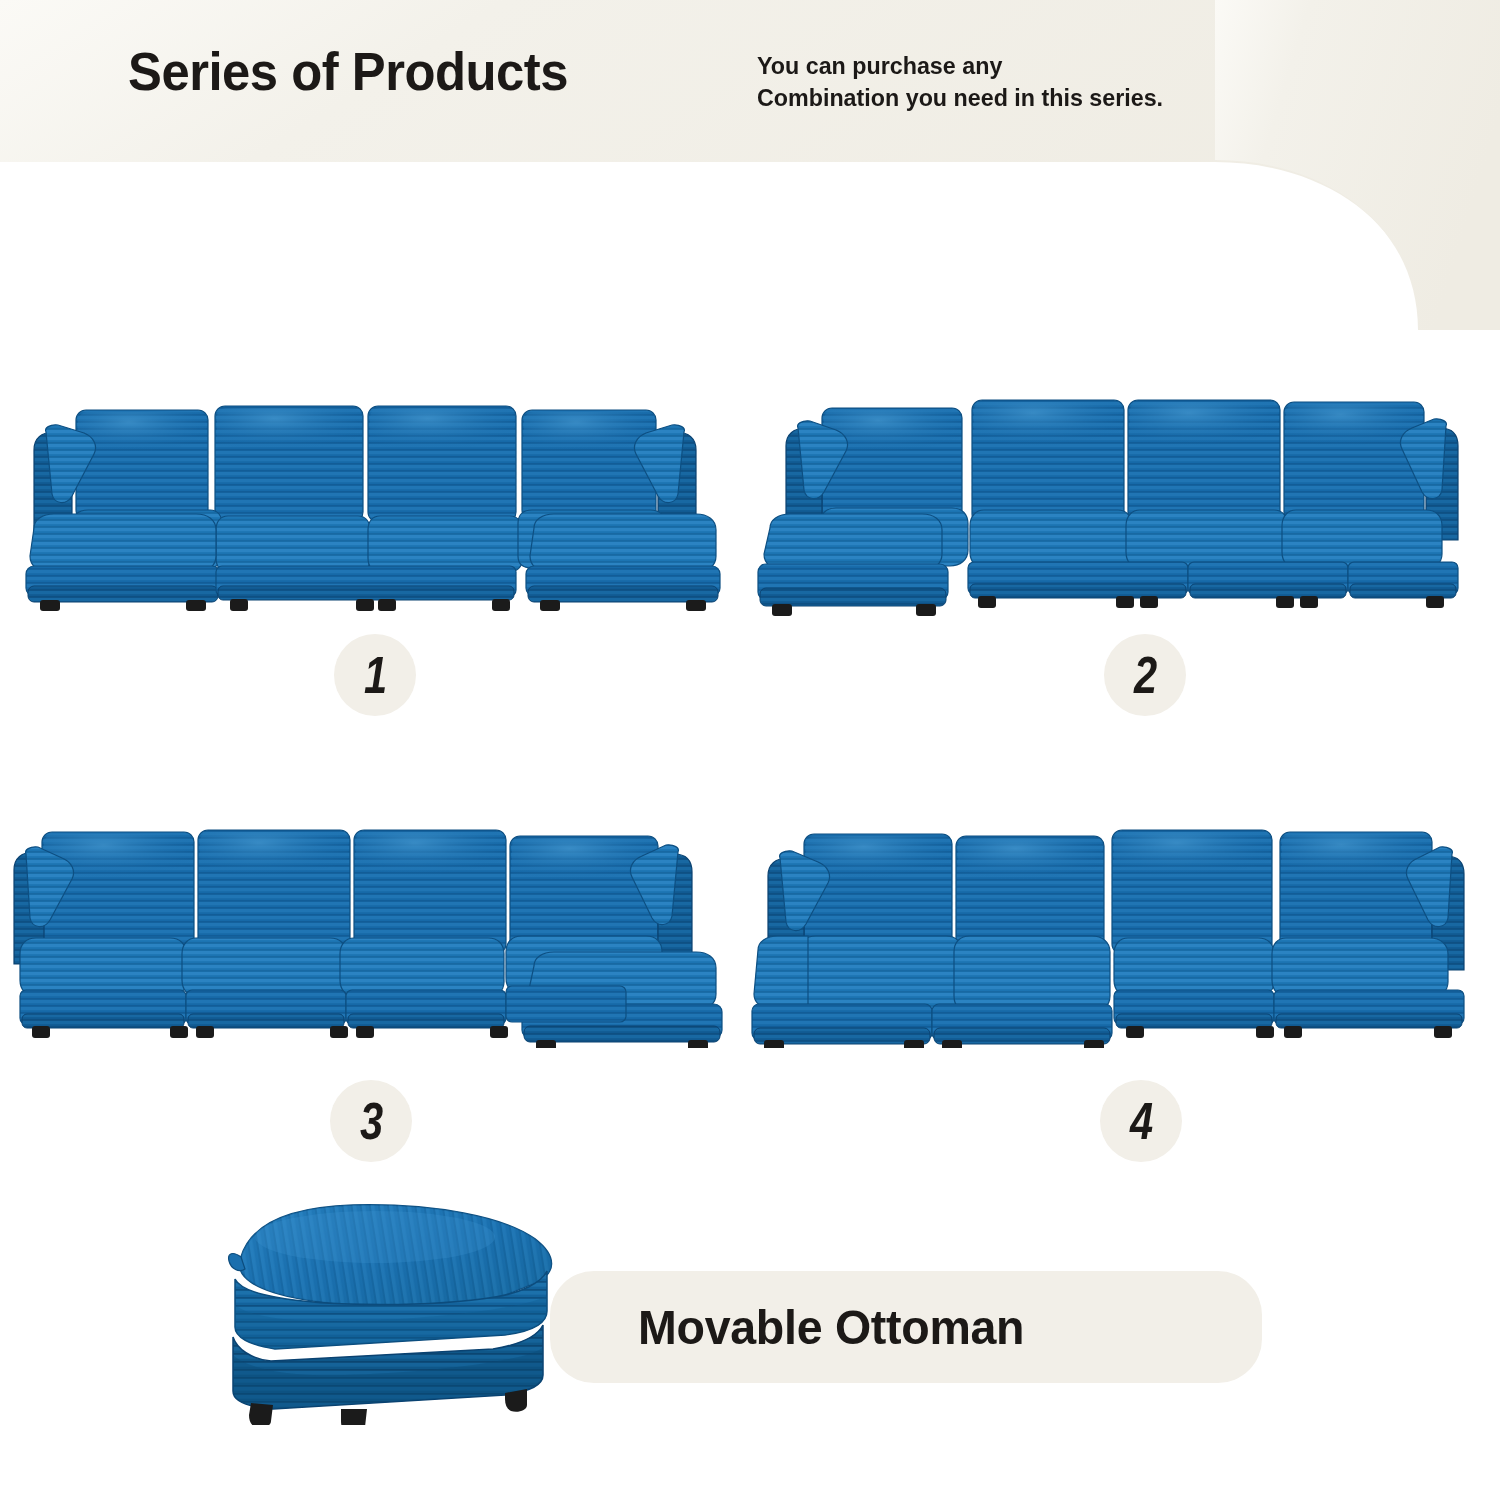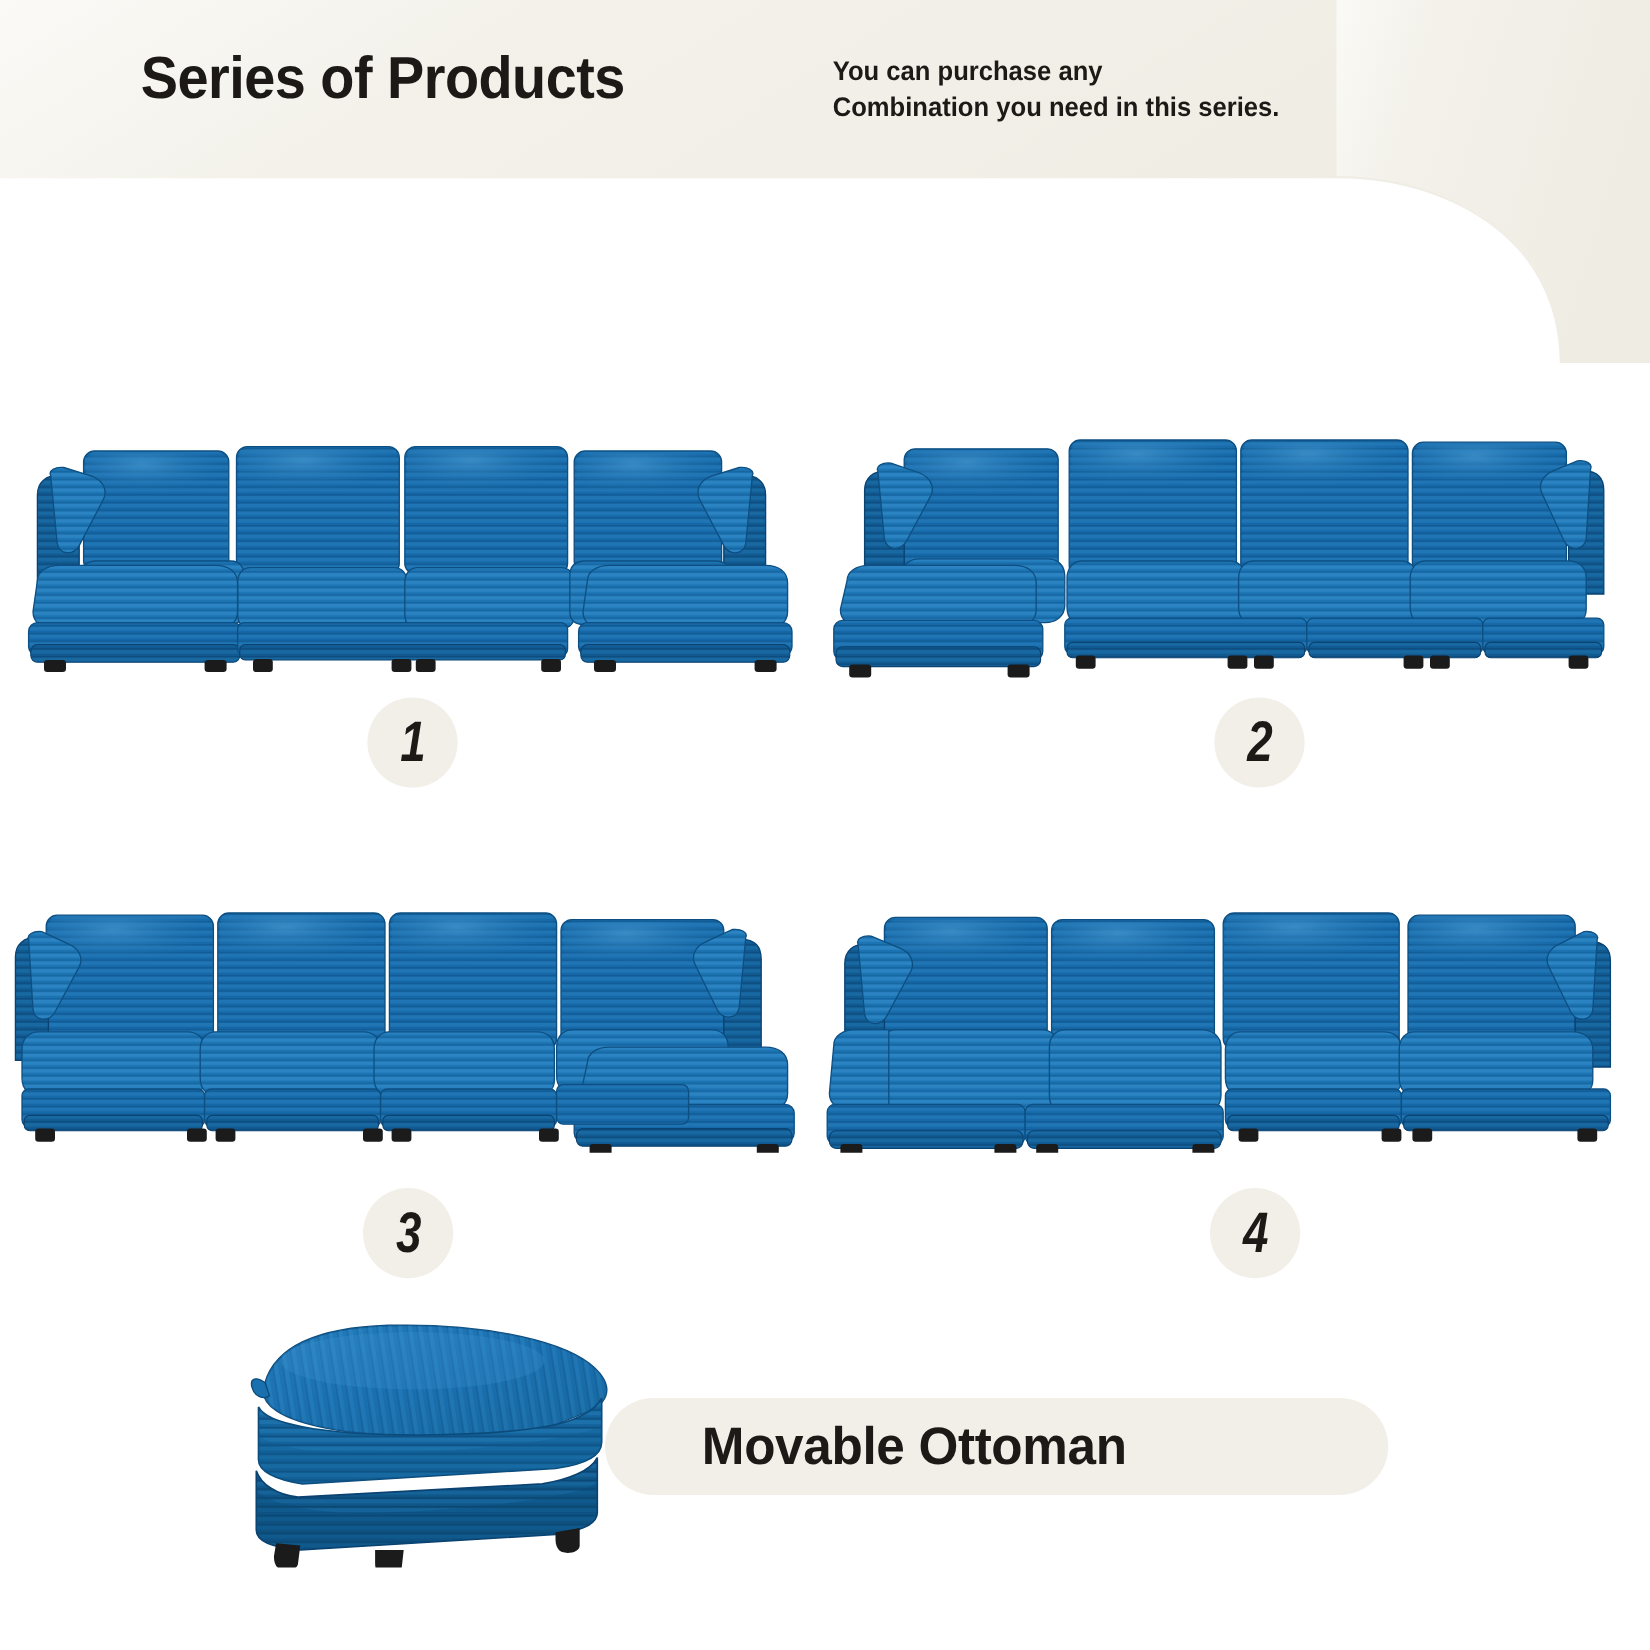--- a/index.html
+++ b/index.html
@@ -46,21 +46,21 @@
   }
   .number-badge span{
     font-size:52px; font-weight:bold; font-style:italic;
     color:#1c1917; line-height:1;
     transform:scaleX(0.8);
   }
 
   
   #ottoman-banner{
     position:absolute; left:550px; top:1271px;
-    width:712px; height:88px; border-radius:44px;
+    width:712px; height:112px; border-radius:44px;
     background:#F2EFE8;
     display:flex; align-items:center;
   }
   #ottoman-banner-label{
     margin-left:88px;
     font-size:48px; font-weight:bold; color:#1c1917;
     letter-spacing:-0.3px;
     transform:scaleX(0.97); transform-origin:left center;
     white-space:nowrap;
   }

